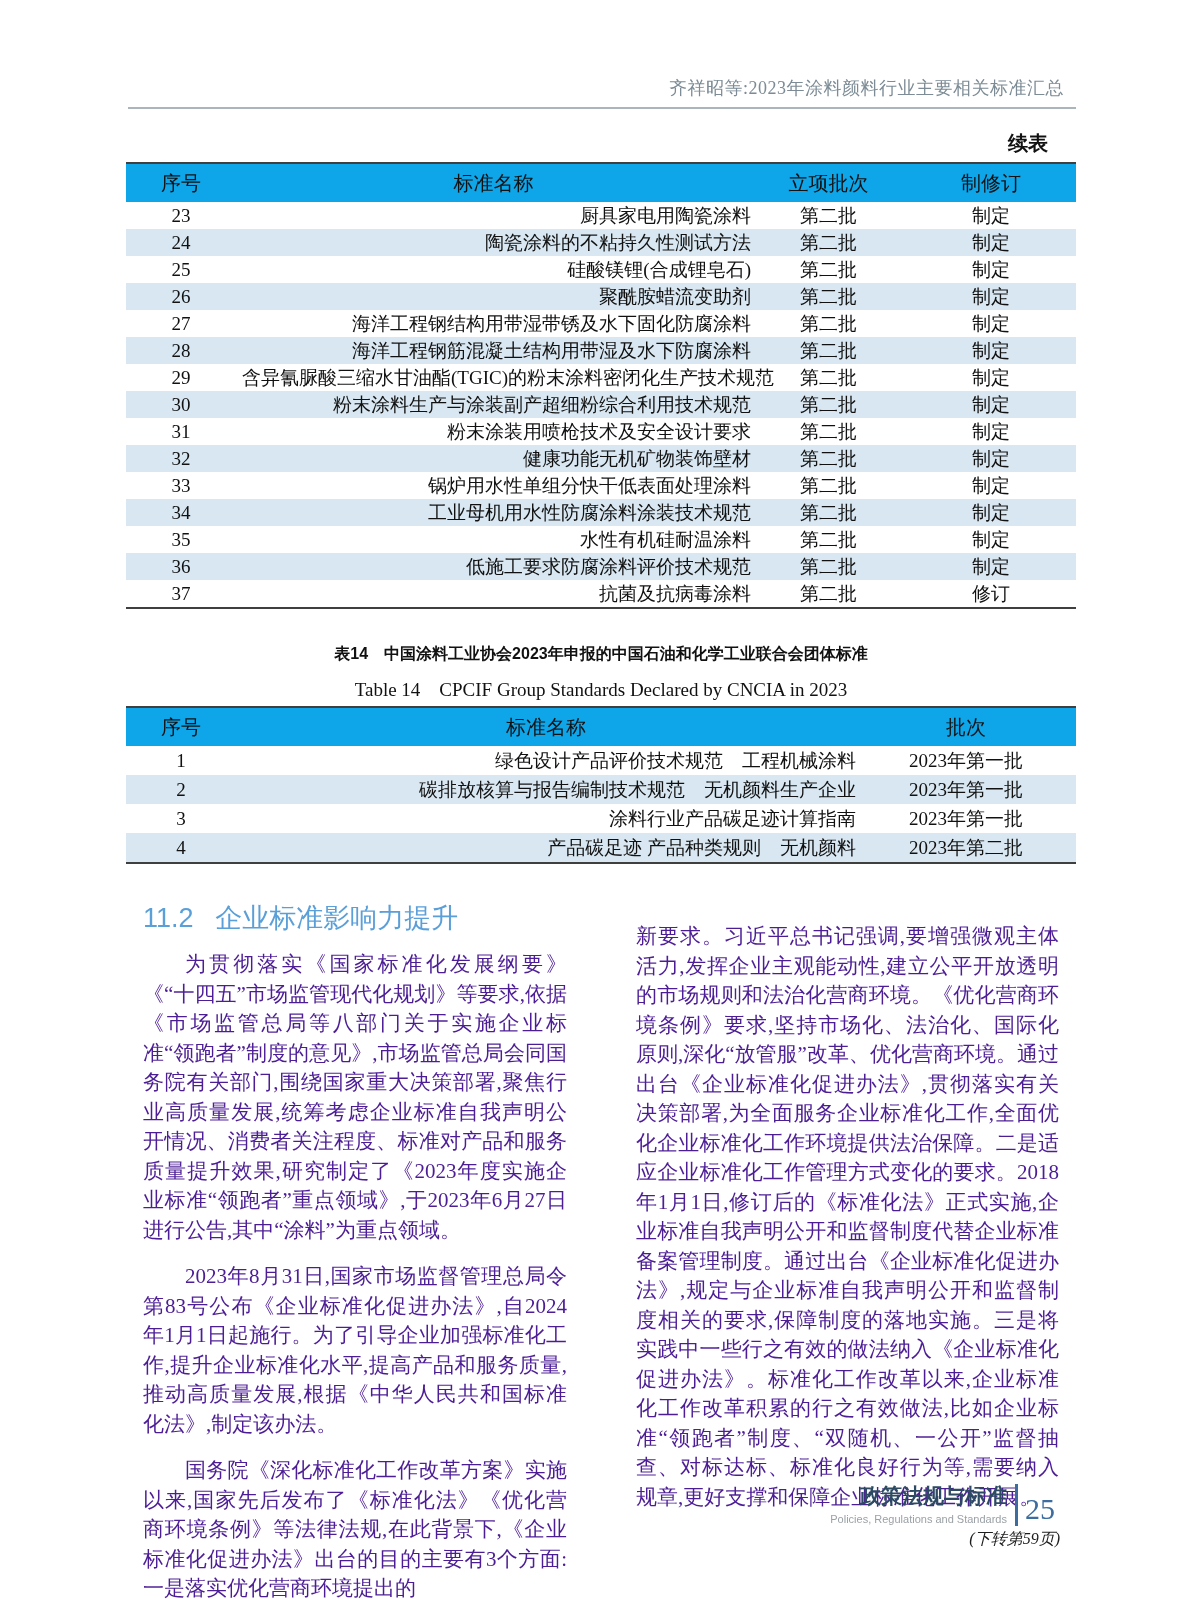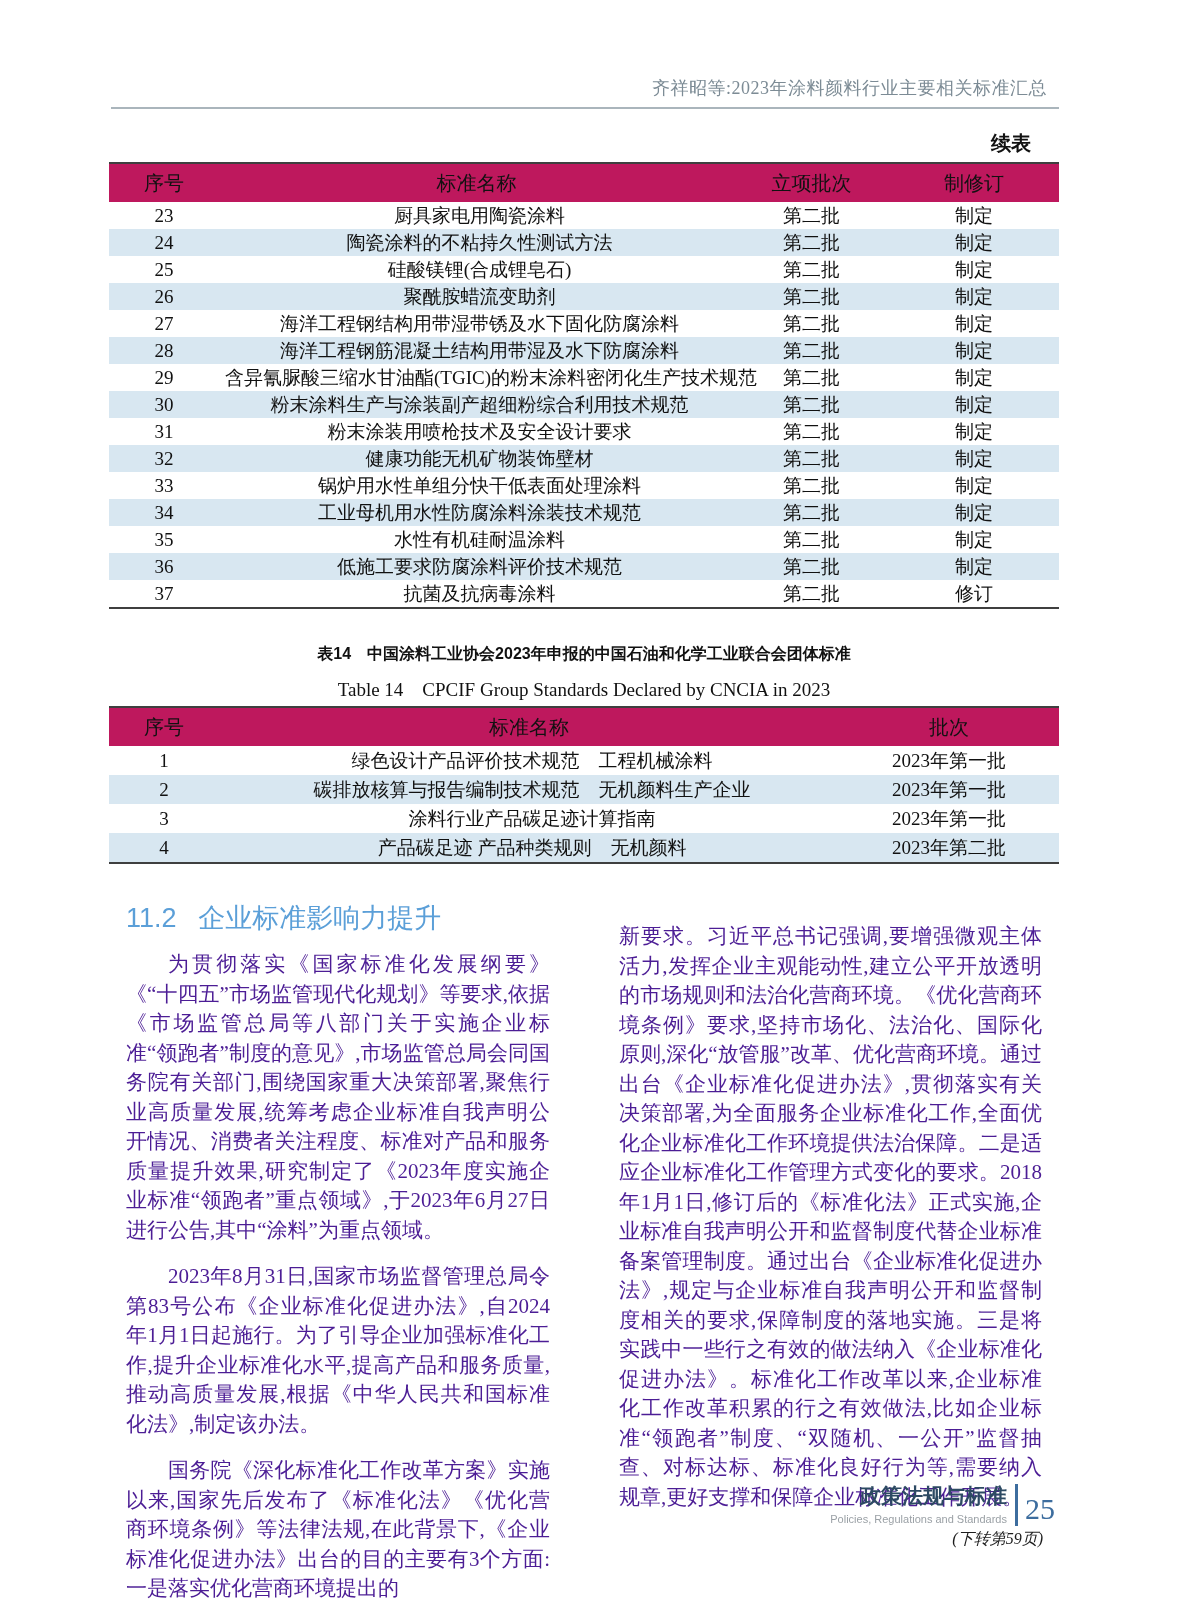--- a/index.html
+++ b/index.html
@@ -1,48 +1,48 @@
 <!DOCTYPE html>
 <html><head>
 <meta charset="utf-8">
 <style>
   html,body { margin:0; padding:0; background:#ffffff; }
   .page {
     position:relative; width:1187px; height:1600px; margin:0 auto;
     background:#ffffff; overflow:hidden;
     font-family:"Liberation Serif","DejaVu Serif",serif; color:#1c1c1c;
   }
-  .content { position:absolute; left:109px; top:0; width:950px; height:1596px; }
+  .content { position:absolute; left:126px; top:0; width:950px; height:1596px; }
 
   
   .page-header-text {
     position:absolute; top:76px; left:0; right:12px; text-align:right;
     font-size:18px; color:#7c8b95; letter-spacing:0.5px;
   }
   .header-rule { position:absolute; top:107px; left:2px; right:0; border-top:2px solid #aab5bc; }
 
   
   .cont-label {
     position:absolute; top:130px; left:0; right:28px; text-align:right;
     font-family:"Liberation Sans","DejaVu Sans",sans-serif;
     font-weight:bold; font-size:20px; color:#111;
   }
 
   table { border-collapse:collapse; table-layout:fixed; position:absolute; left:0; width:100%; }
   .t1 { top:162px; border-top:2px solid #3f3f3f; border-bottom:2px solid #3f3f3f; }
   .t2 { top:706px; border-top:2px solid #3f3f3f; border-bottom:2px solid #3f3f3f; }
   th {
-    background:#be185d; height:38px; font-size:20px; font-weight:normal;
+    background:#0ea5e9; height:38px; font-size:20px; font-weight:normal;
     text-align:center; padding:0; color:#111;
   }
   td { height:27px; font-size:19px; padding:0; white-space:nowrap; overflow:visible; color:#111; }
   .t2 td { height:29px; }
   tr.alt td { background:#d8e7f1; }
   td.c-center { text-align:center; }
-  td.c-name { text-align:center; padding-left:6px; }
+  td.c-name { text-align:right; padding-left:6px; }
 
   
   .t14-zh {
     position:absolute; top:644px; left:0; width:100%; text-align:center;
     font-family:"Liberation Sans","DejaVu Sans",sans-serif;
     font-weight:bold; font-size:16px; color:#111;
   }
   .t14-en {
     position:absolute; top:677px; left:0; width:100%; text-align:center;
     font-weight:normal; font-size:19px; color:#111;

